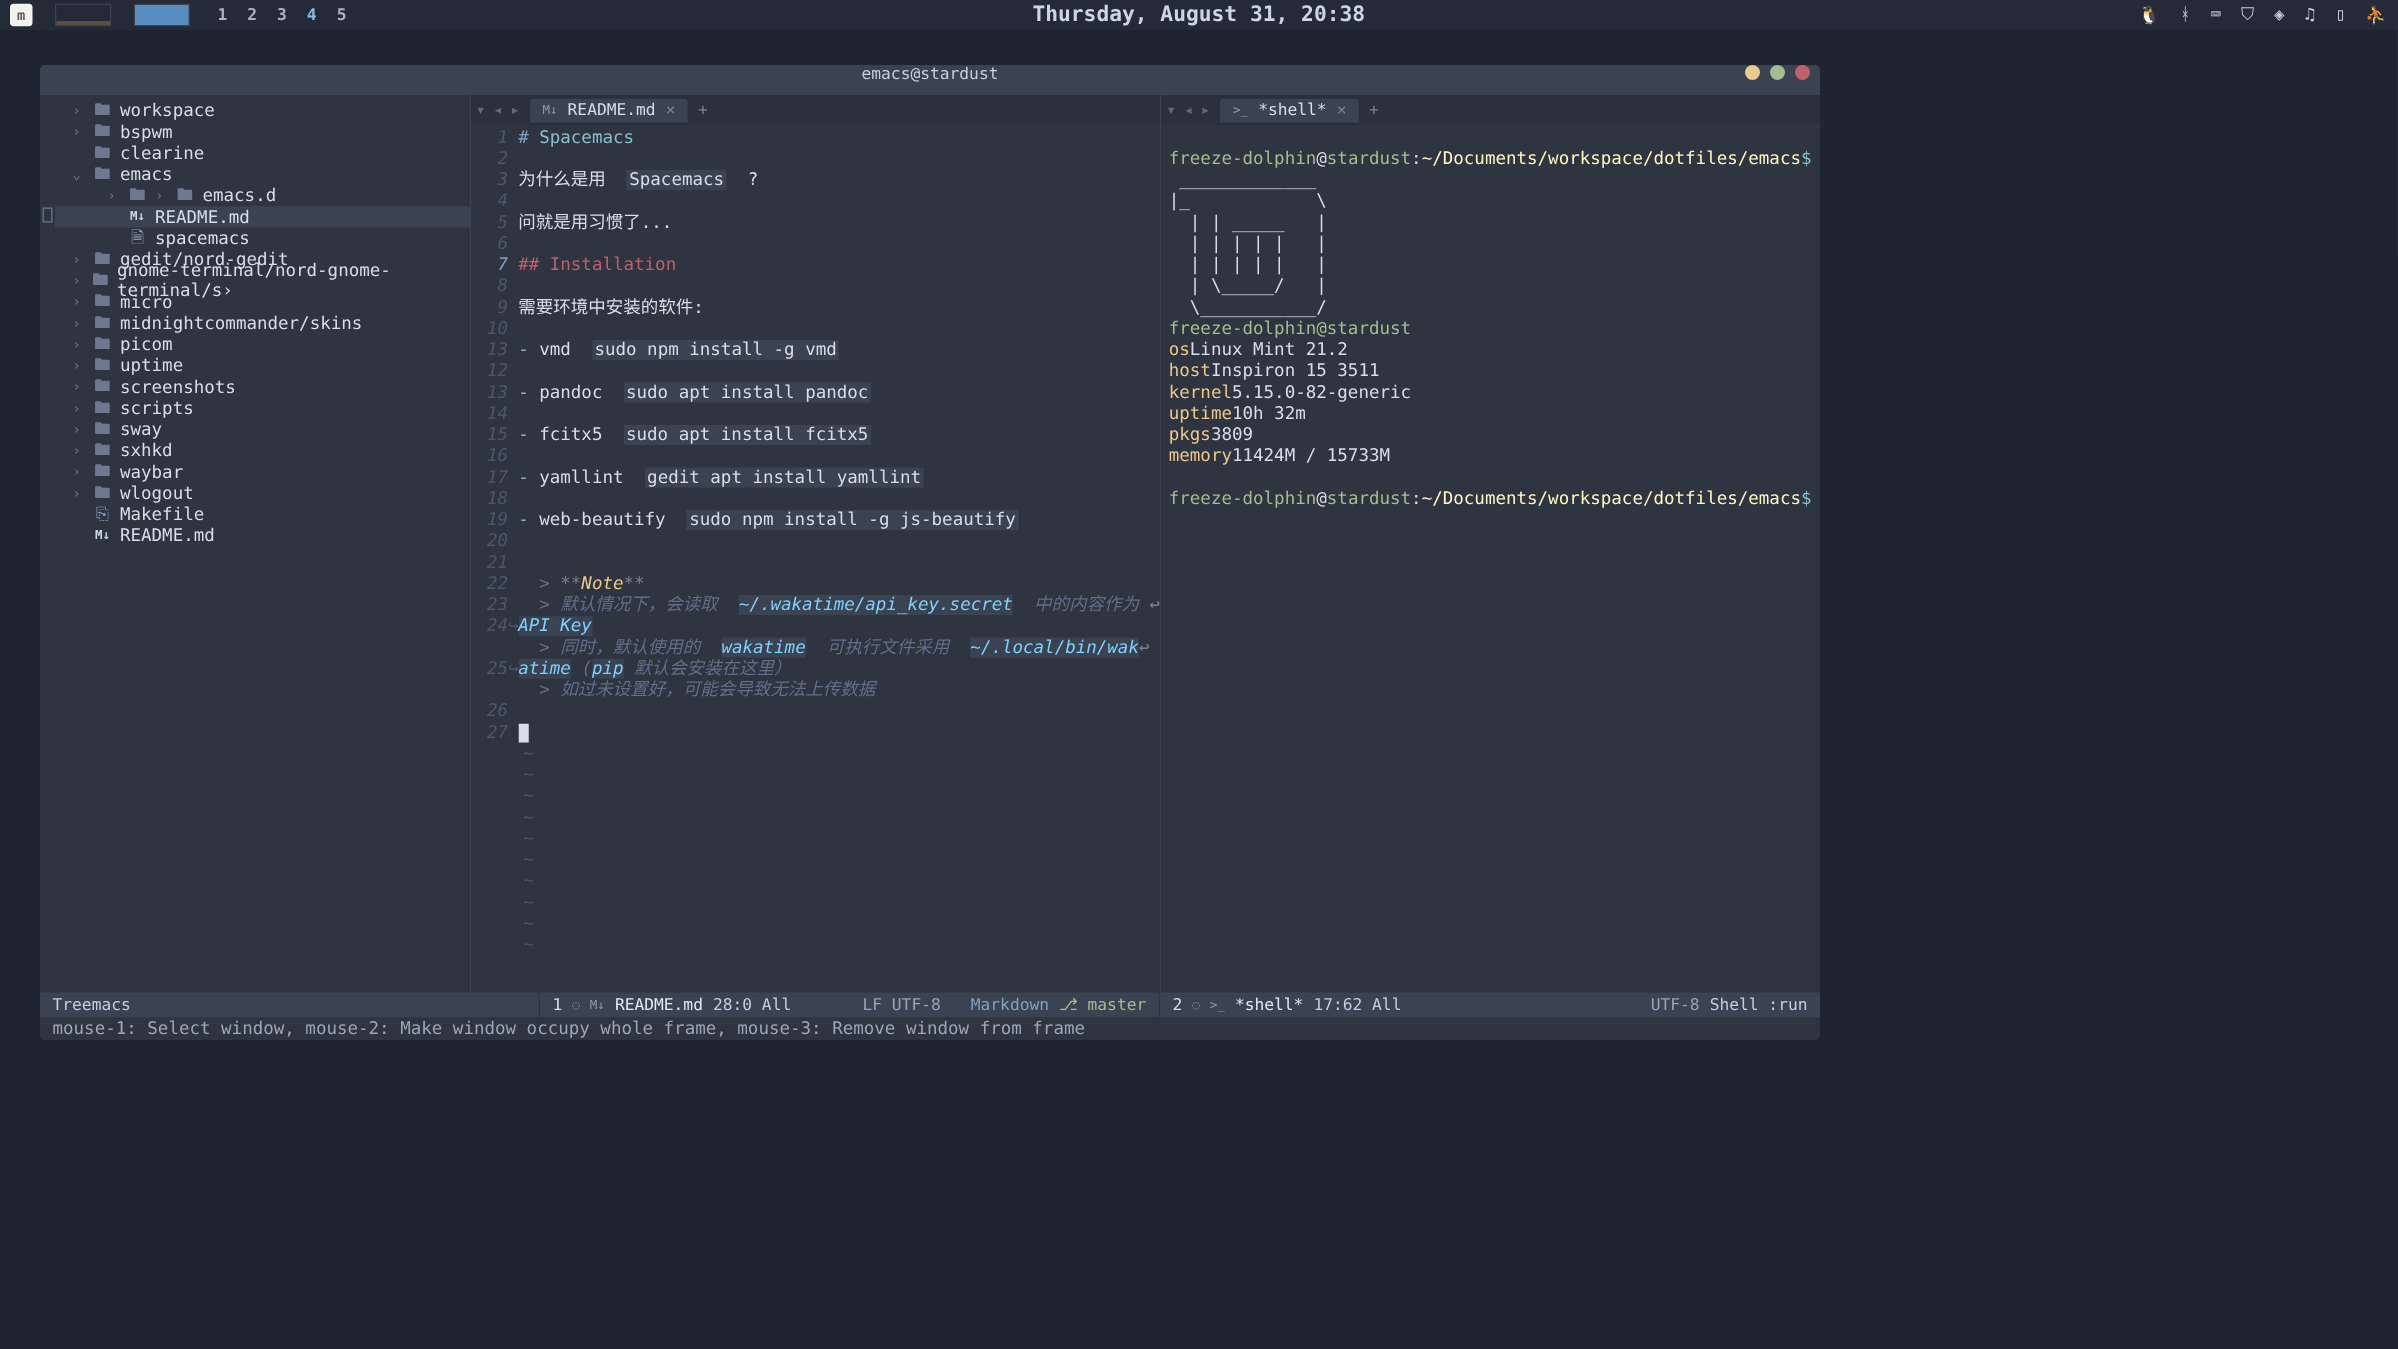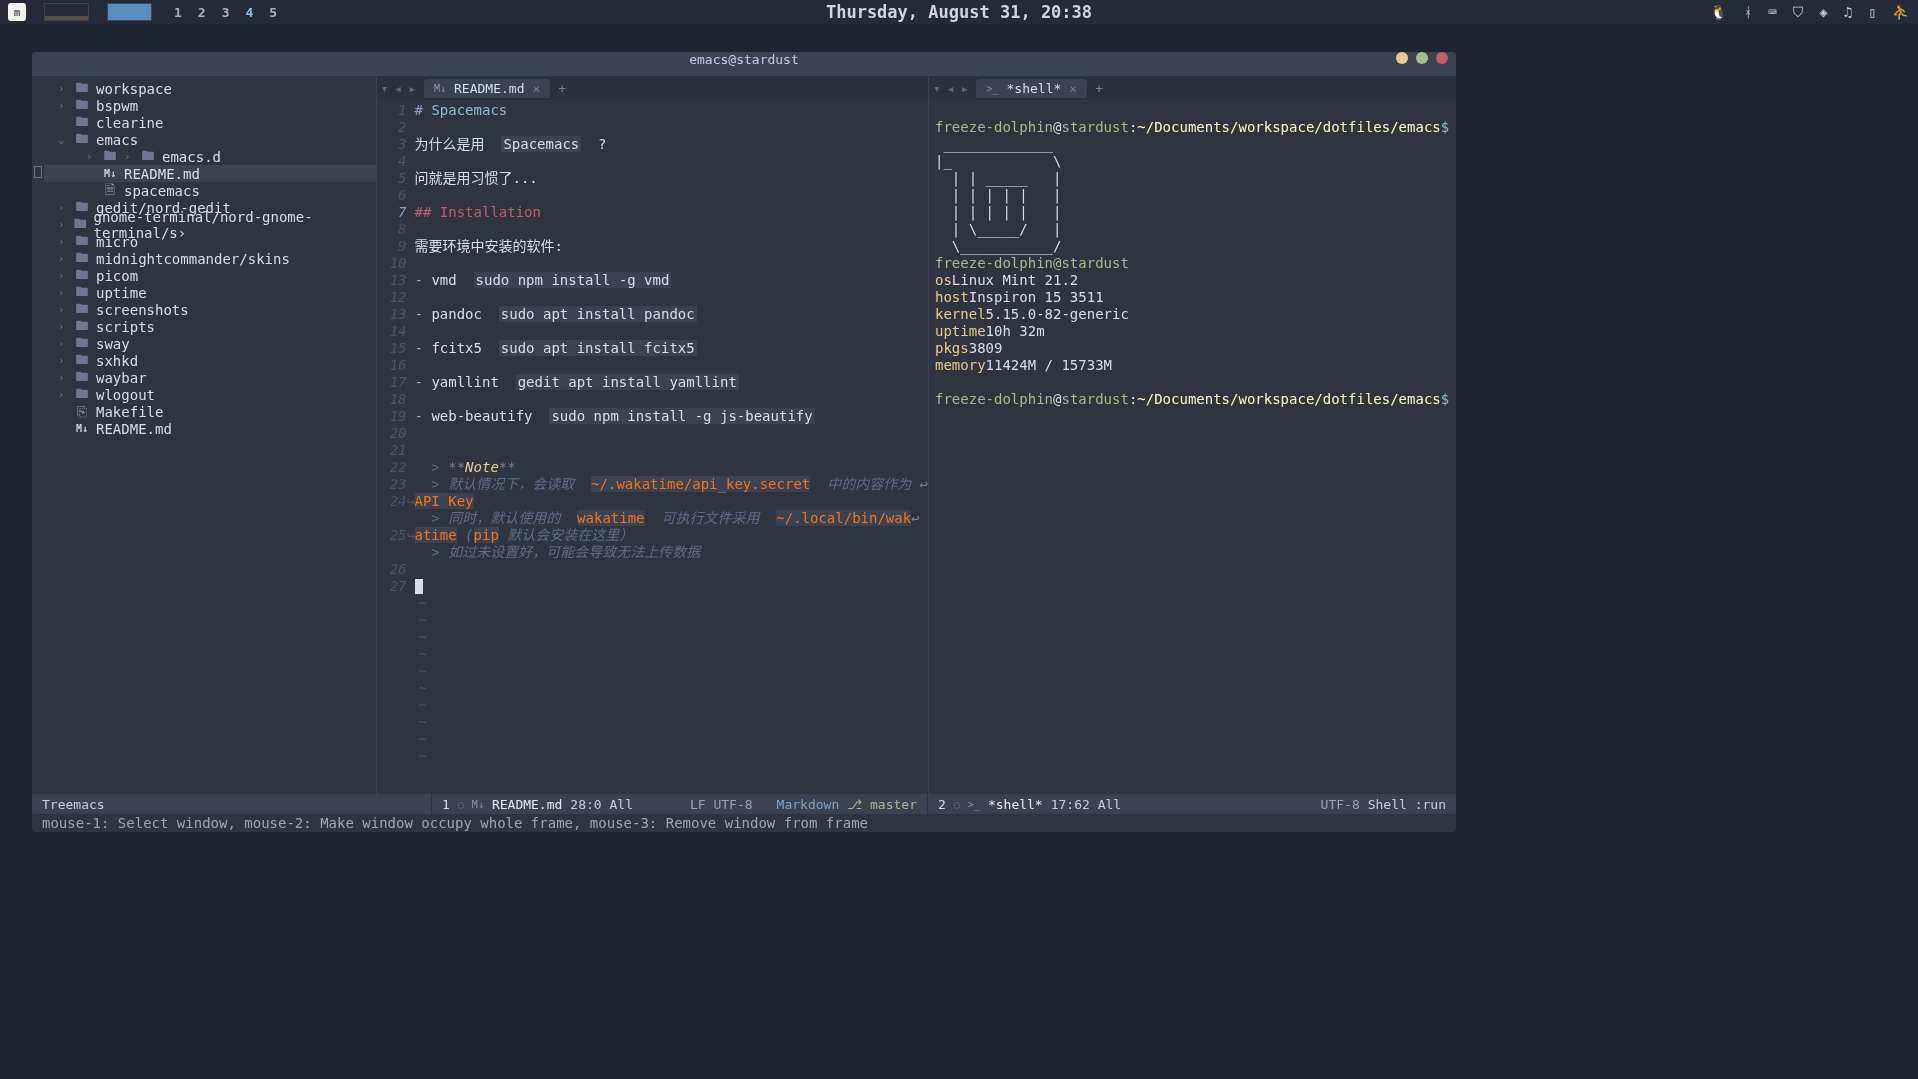--- a/index.html
+++ b/index.html
@@ -96,21 +96,21 @@
 .gutter { width: 38px; text-align: right; color: #4c566a; padding-right: 8px; font-style: italic; }
 .gutter .ln { height: 17px; }
 .gutter .ln.cur { color: #81a1c1; }
 .codelines { flex: 1; color: #d8dee9; }
 .codelines .line { height: 17px; white-space: pre; }
 .c-h1 { color: #81a1c1; }
 .c-h2 { color: #bf616a; }
 .c-kw { color: #88c0d0; }
 .c-bold { color: #ebcb8b; font-style: italic; }
 .c-code { background: #3b4252; color: #d8dee9; padding: 0 2px; }
-.c-path { background: #3b4252; color: #f97316; }
+.c-path { background: #3b4252; color: #7dd3fc; font-style: italic; }
 .c-dim { color: #7a8299; font-style: italic; }
 .c-quote { color: #616e88; font-style: italic; }
 .c-cursor { background: #d8dee9; display: inline-block; width: 8px; height: 15px; vertical-align: text-bottom; }
 .bullet { color: #8fbcbb; }
 .tilde { color: #4c566a; padding-left: 4px; }
 .wrap-ind { color: #4c566a; position: absolute; margin-left: -8px; }
 
 
 .shell {
   width: 528px;

